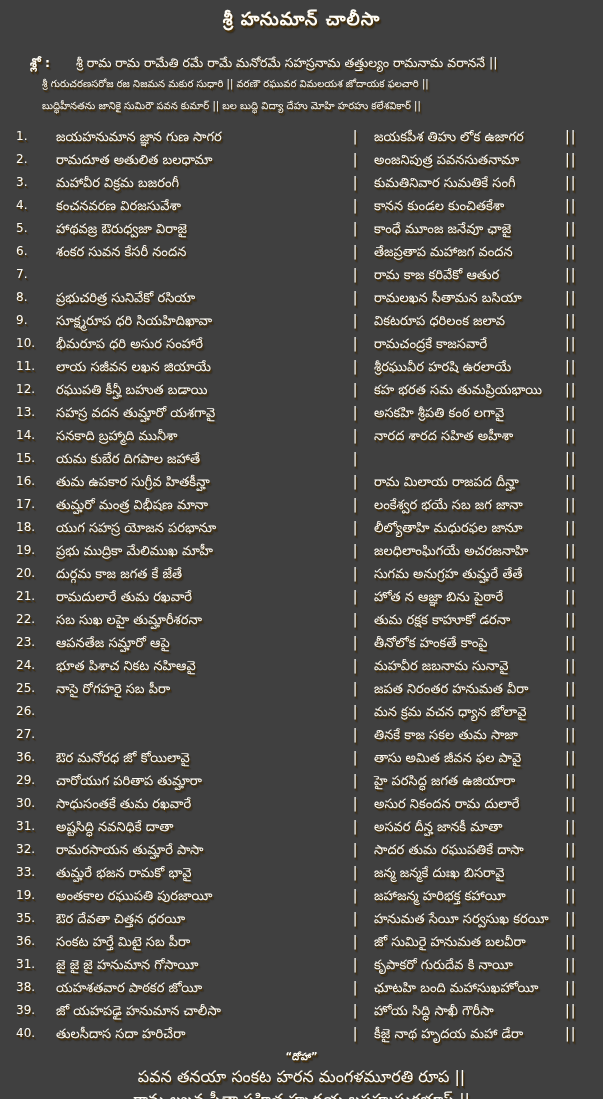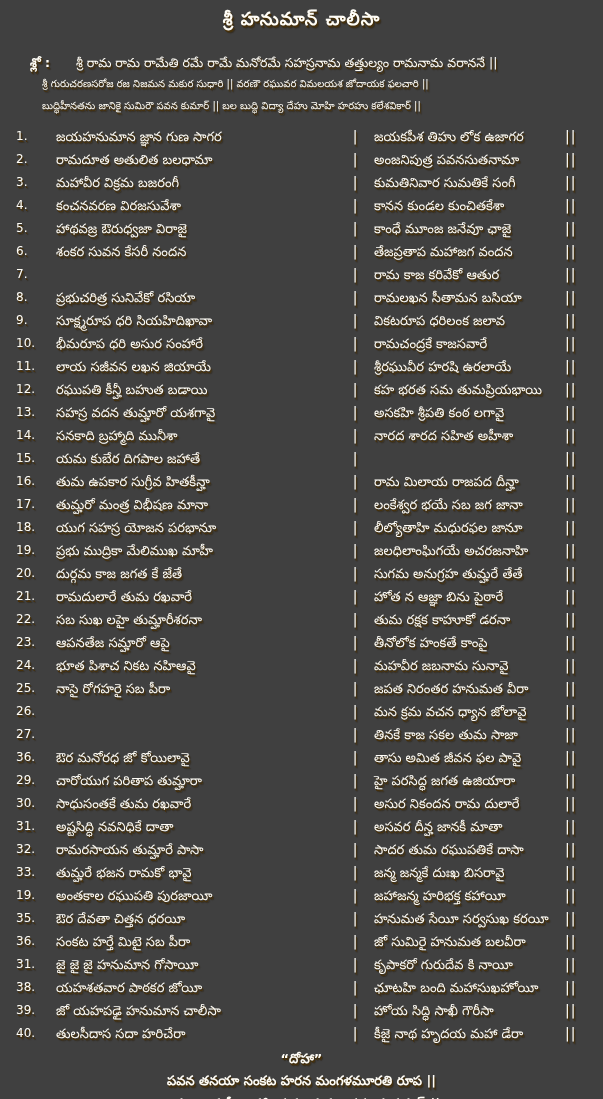--- a/index.html
+++ b/index.html
@@ -63,27 +63,26 @@
     white-space: nowrap;
   }
   .verse-num   { grid-column: 2; font-size: 12px; }
   .verse-left  { grid-column: 4; overflow: visible; }
   .verse-sep   { grid-column: 5; text-align: center; font-size: 14px; }
   .verse-right { grid-column: 7; overflow: visible; }
   .verse-end   { grid-column: 8; text-align: left; font-size: 14px; letter-spacing: 1px; }
   .footer { text-align: center; }
   .doha-heading {
     margin-top: 6px;
-    font-size: 13px;
+    font-size: 10px;
     font-weight: bold;
   }
   .doha-line {
-    font-size: 13px;
+    font-size: 16px;
     line-height: 23px;
-    font-weight: bold;
   }
   .doha-line:first-of-type { margin-top: 4px; }
 </style>
 </head>
 <body>
 
 <div class="sheet">
 
   <div class="page-title shadowed">శ్రీ హనుమాన్ చాలీసా</div>
 

